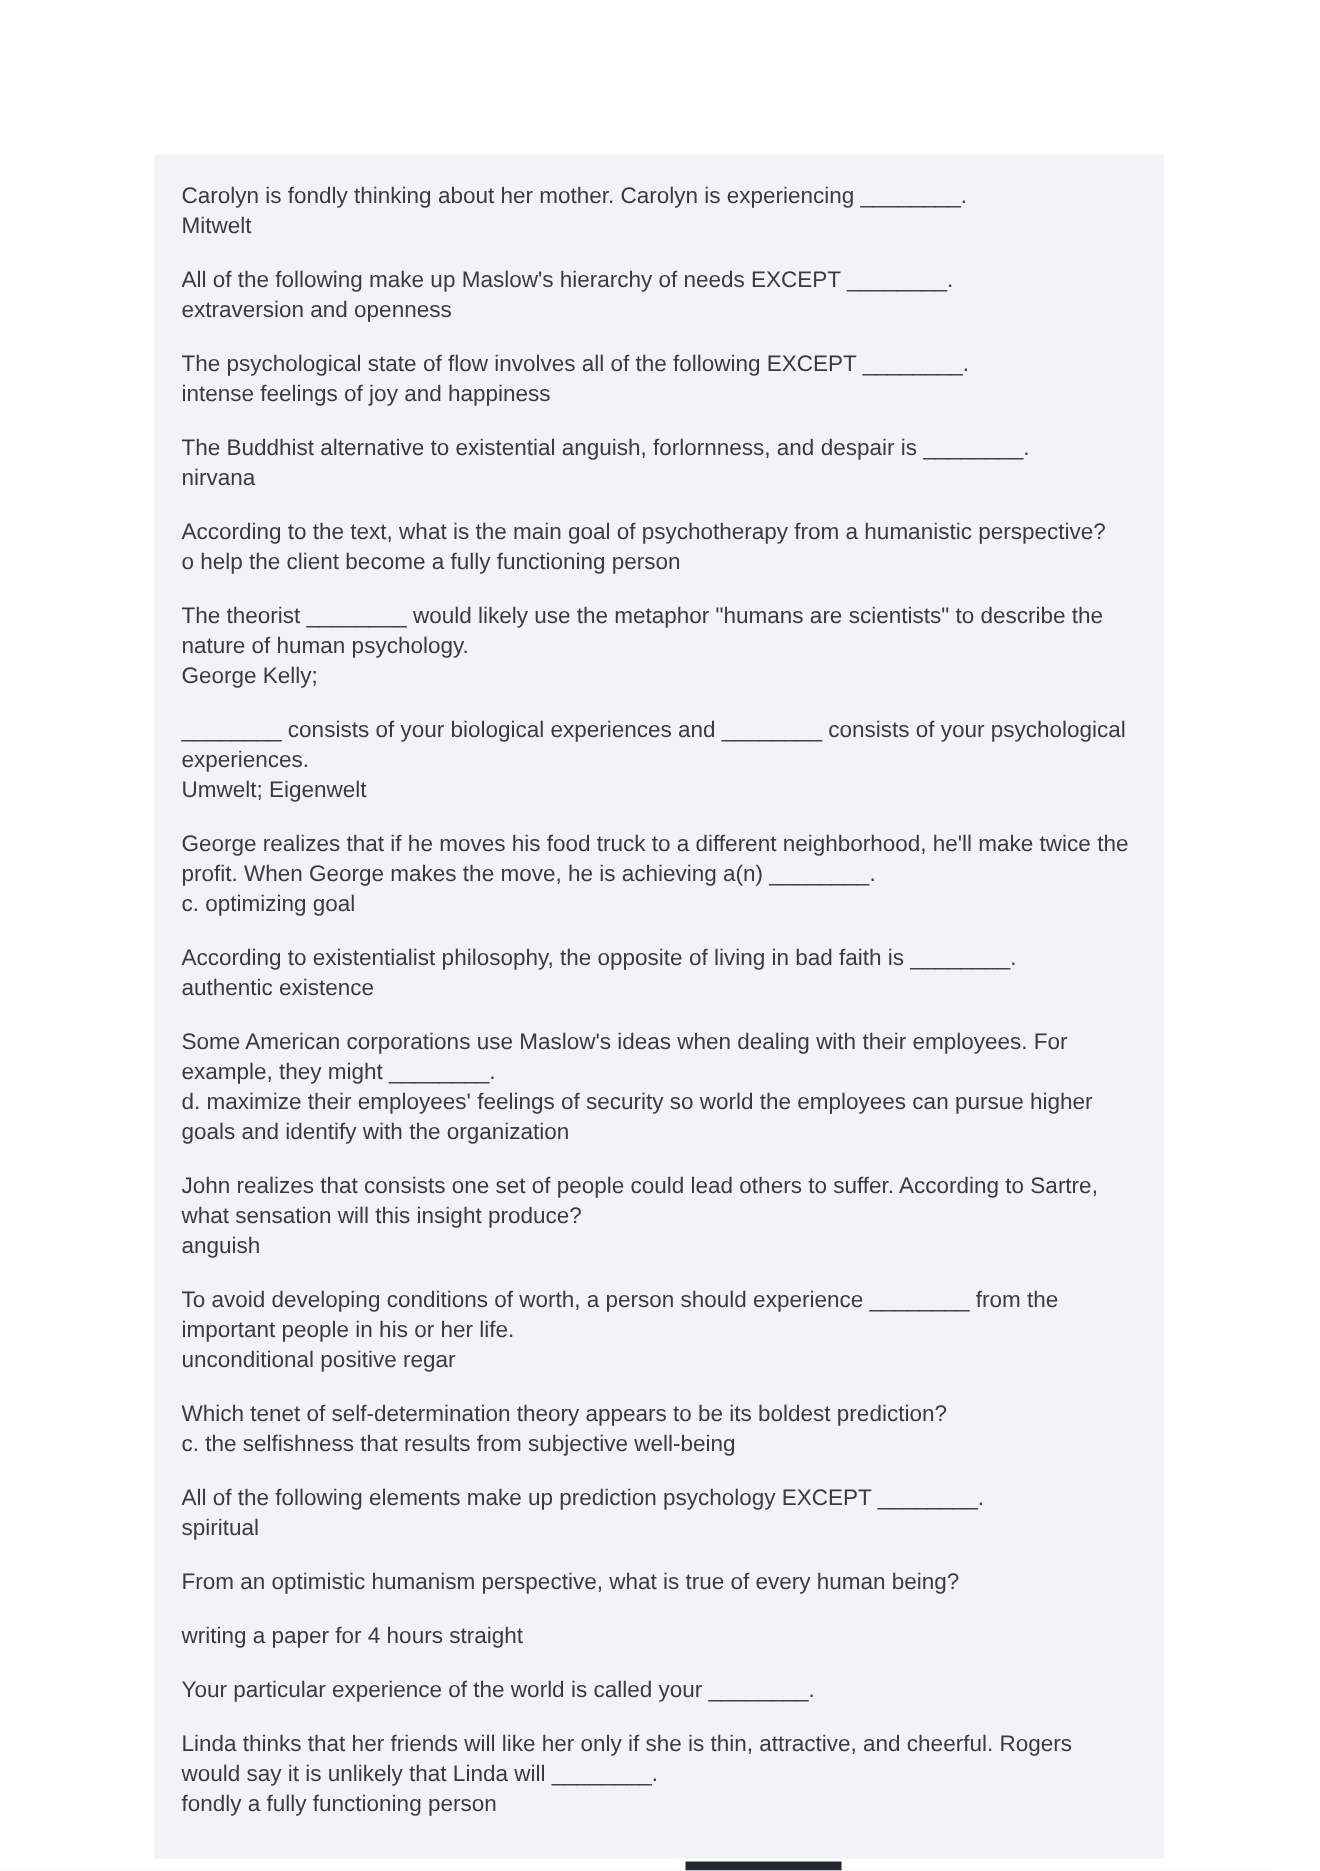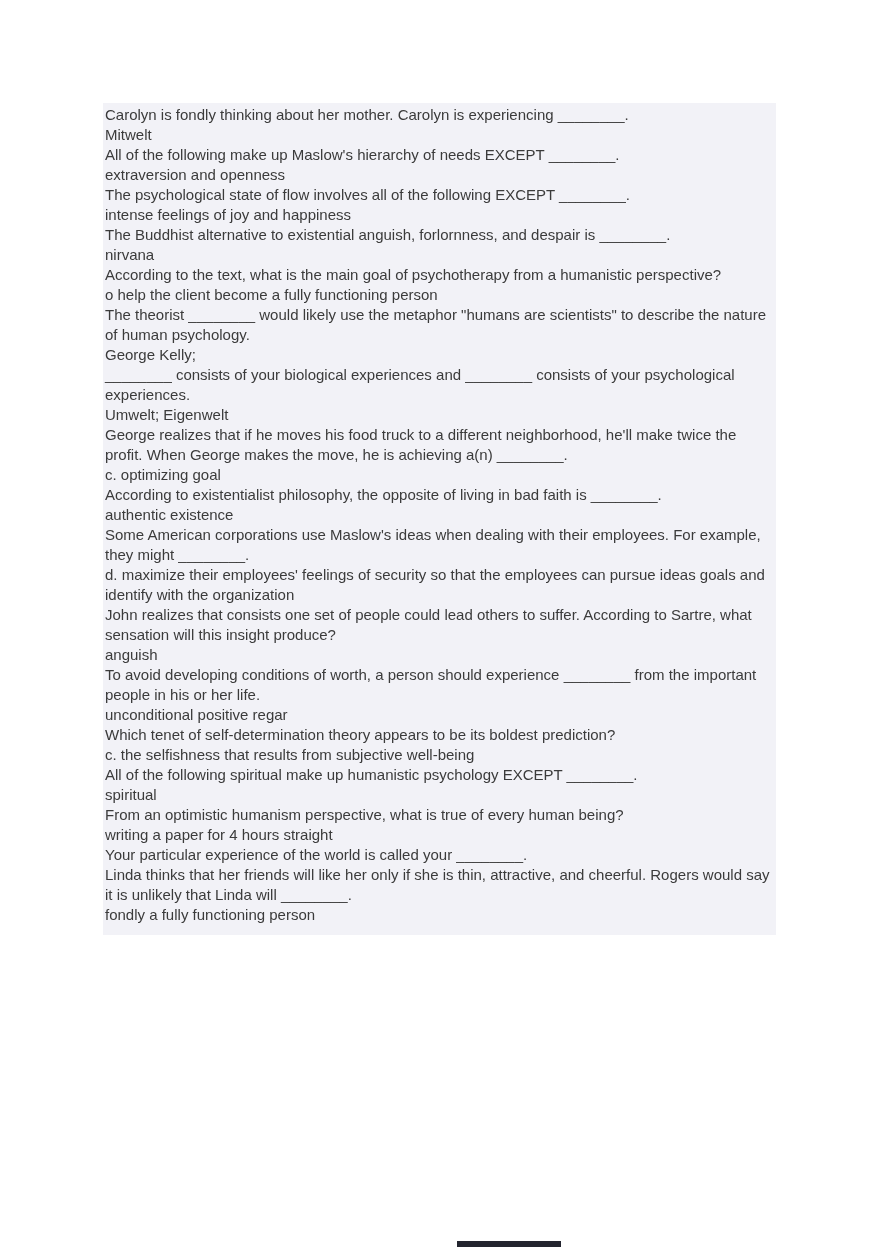--- a/index.html
+++ b/index.html
@@ -17,21 +17,21 @@
   .content-block {
     position: absolute;
     left: 103px;
     top: 103px;
     width: 673px;
     background: #f2f2f7;
     padding: 2px 0 10px 0;
     box-sizing: border-box;
   }
   .qa-item {
-    margin: 0;
+    margin: 16px;
   }
   .line {
     font-size: 15px;
     line-height: 20px;
     color: #3b3b3b;
     padding-left: 2px;
     padding-right: 4px;
     word-wrap: break-word;
   }
   .bottom-fragment {
@@ -87,40 +87,40 @@
     <div class="line">c. optimizing goal</div>
   </div>
 
   <div class="qa-item">
     <div class="line">According to existentialist philosophy, the opposite of living in bad faith is ________.</div>
     <div class="line">authentic existence</div>
   </div>
 
   <div class="qa-item">
     <div class="line">Some American corporations use Maslow's ideas when dealing with their employees. For example, they might ________.</div>
-    <div class="line">d. maximize their employees' feelings of security so that the employees can pursue ideas goals and identify with the organization</div>
+    <div class="line">d. maximize their employees' feelings of security so world the employees can pursue higher goals and identify with the organization</div>
   </div>
 
   <div class="qa-item">
     <div class="line">John realizes that consists one set of people could lead others to suffer. According to Sartre, what sensation will this insight produce?</div>
     <div class="line">anguish</div>
   </div>
 
   <div class="qa-item">
     <div class="line">To avoid developing conditions of worth, a person should experience ________ from the important people in his or her life.</div>
     <div class="line">unconditional positive regar</div>
   </div>
 
   <div class="qa-item">
     <div class="line">Which tenet of self-determination theory appears to be its boldest prediction?</div>
     <div class="line">c. the selfishness that results from subjective well-being</div>
   </div>
 
   <div class="qa-item">
-    <div class="line">All of the following spiritual make up humanistic psychology EXCEPT ________.</div>
+    <div class="line">All of the following elements make up prediction psychology EXCEPT ________.</div>
     <div class="line">spiritual</div>
   </div>
 
   <div class="qa-item">
     <div class="line">From an optimistic humanism perspective, what is true of every human being?</div>
   </div>
 
   <div class="qa-item">
     <div class="line">writing a paper for 4 hours straight</div>
   </div>

